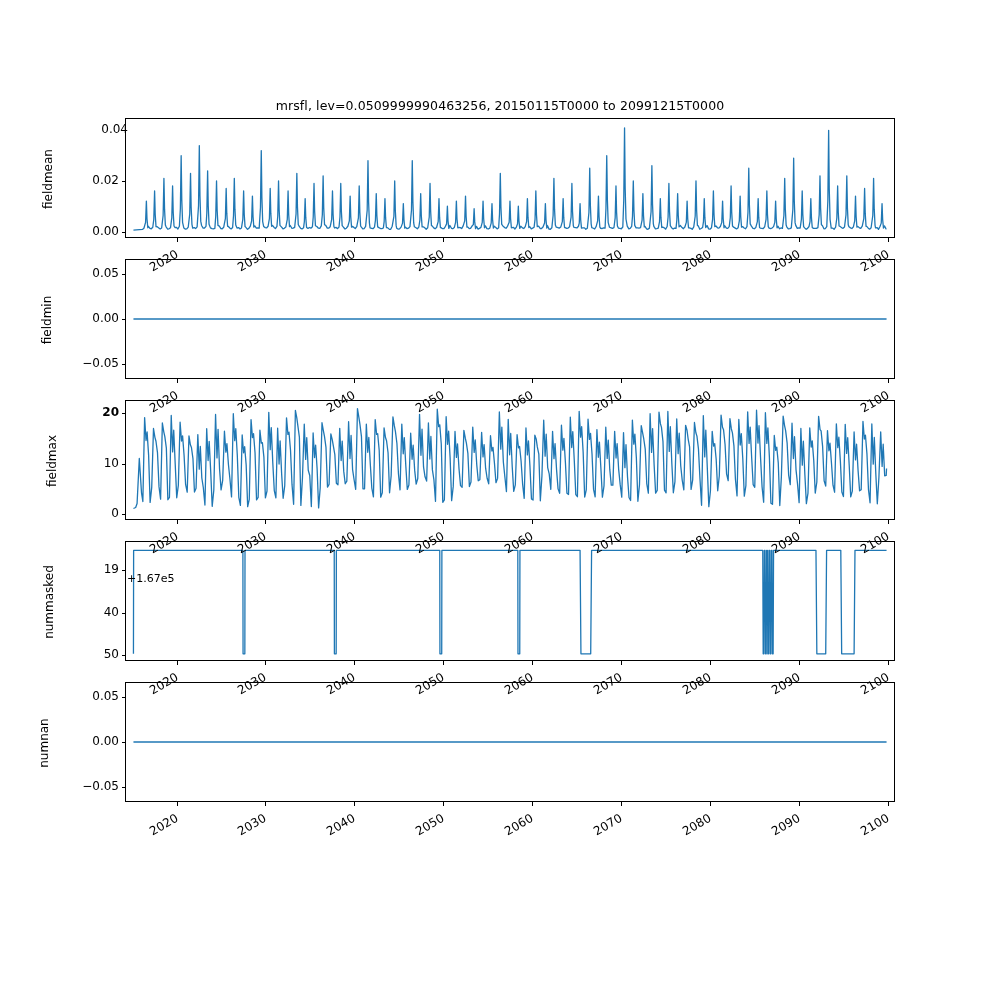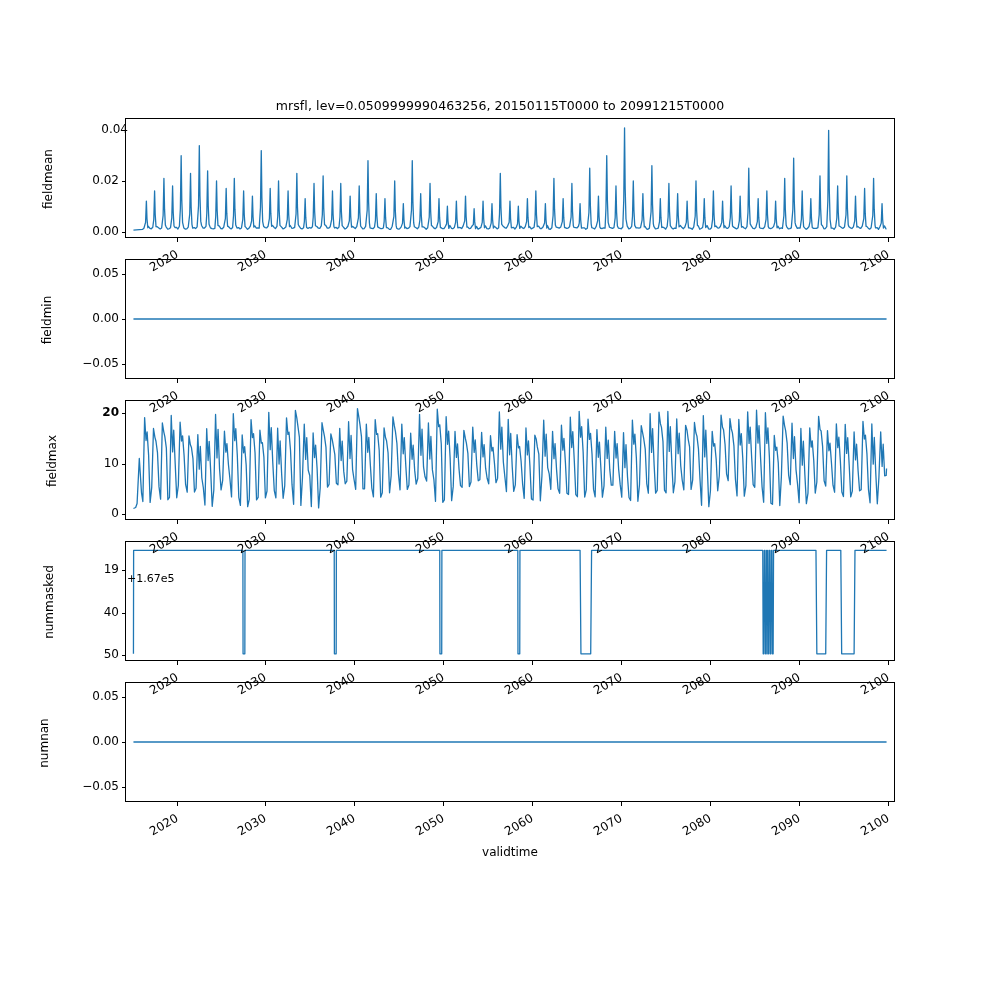--- a/index.html
+++ b/index.html
@@ -143,21 +143,20 @@
 
   <div class="panel" style="left:125px; top:682px; width:770px; height:120px;">
     <div class="plotarea">
       <svg id="svg-p4" viewBox="0 0 770 120" preserveAspectRatio="none">
           <path d="M7.47 60.00L762.53 60.00" fill="none" stroke="#1f77b4" stroke-width="1.3" vector-effect="non-scaling-stroke" stroke-linejoin="round"></path>
         </svg>
     </div>
   </div>
   <div class="ylabel" style="left:-16px; top:736px; width:120px; text-align:center; transform:rotate(-90deg);">numnan</div>
 
-  <div class="xlabel" style="left:125px; top:845px; width:770px;">validtime</div>
 
   <div id="ticks-layer">
       <div class="ytick" style="left: 59px; top: 224.347px; width: 60px;">0.00</div>
       <div class="ytickmark" style="left: 121.5px; top: 232.347px;"></div>
       <div class="ytick" style="left: 59px; top: 172.955px; width: 60px;">0.02</div>
       <div class="ytickmark" style="left: 121.5px; top: 180.955px;"></div>
       <div class="ytick" style="left: 68px; top: 121.563px; width: 60px;">0.04</div>
       <div class="ytickmark" style="left: 121.5px; top: 129.563px;"></div>
       <div class="xtickmark" style="left: 176.57px; top: 238px;"></div>
       <div class="xtick" style="left: 136.57px; top: 246px; width: 40px; text-align: right;">2020</div>

